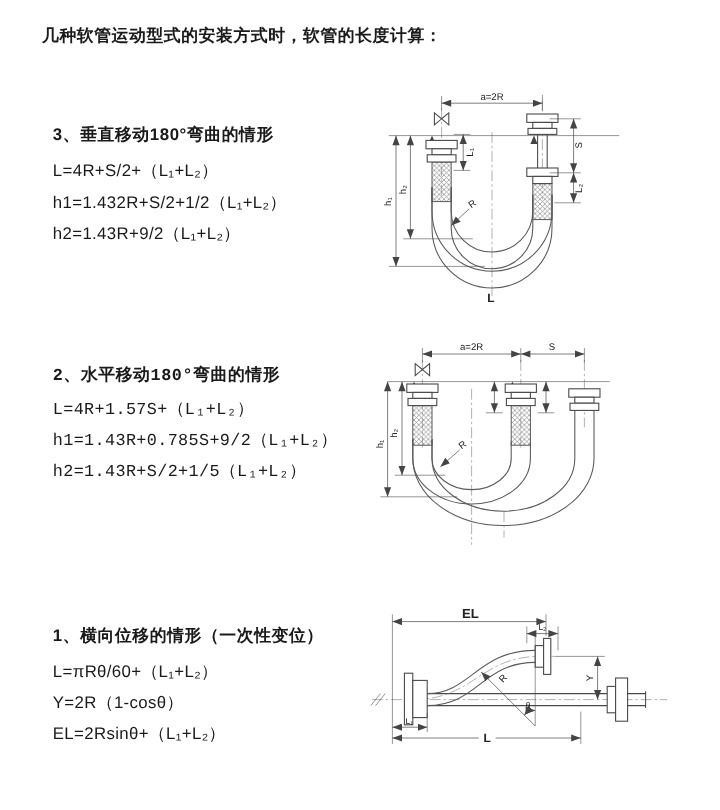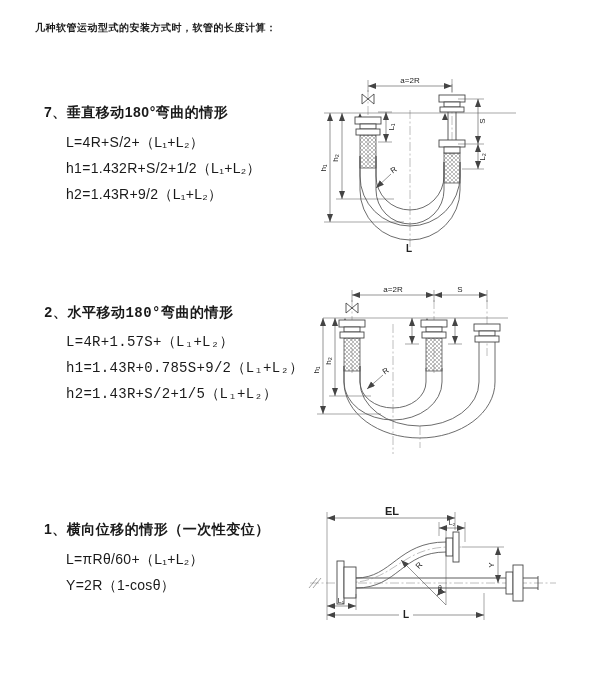--- a/index.html
+++ b/index.html
@@ -1,58 +1,59 @@
 <!DOCTYPE html>
 <html><head>
 <meta charset="utf-8">
 <style>
   html,body{margin:0;padding:0;background:#e8e8e8;}
   .page{position:relative;width:600px;height:675px;background:#ffffff;overflow:hidden;
         font-family:"Liberation Sans","DejaVu Sans",sans-serif;color:#1a1a1a;}
-  .title{position:absolute;left:35px;top:21px;font-size:10px;font-weight:bold;letter-spacing:.5px;}
+  .title{position:absolute;left:35px;top:21px;font-size:14px;font-weight:bold;letter-spacing:.5px;}
   .section{position:absolute;left:44px;}
   .heading{font-size:14px;font-weight:bold;letter-spacing:.5px;margin-bottom:7px;}
-  .formula{font-size:14px;margin-left:22px;line-height:26px;letter-spacing:.3px;}
+  .formula{font-size:14px;line-height:26px;letter-spacing:.3px;}
   svg.dwg{position:absolute;}
   .ln{stroke:#4a4a4a;stroke-width:.9;fill:none;}
   .hose{stroke:#5b5b5b;stroke-width:.9;fill:none;}
   .fl{fill:#ffffff;stroke:#474747;stroke-width:.9;}
   .cl{stroke:#8a8a8a;stroke-width:.55;fill:none;stroke-dasharray:9 2.5 2 2.5;}
   .dim{stroke:#4d4d4d;stroke-width:.6;fill:none;}
   .ext{stroke:#4d4d4d;stroke-width:.5;fill:none;}
   .lbl{font-family:"Liberation Sans","DejaVu Sans",sans-serif;font-size:8px;fill:#222;}
   .lblm{text-anchor:middle;}
   .arrfill{fill:#444;}
   .braidrect{fill:url(#braid);stroke:#555;stroke-width:.8;}
 </style>
 </head>
 <body>
 
 <div class="page">
 
   <div class="title">几种软管运动型式的安装方式时，软管的长度计算：</div>
 
   <div class="section" style="top:104px;">
-    <div class="heading">7、垂直移动180°弯曲的情形</div>
+    <div class="heading">3、垂直移动180°弯曲的情形</div>
     <div class="formula">L=4R+S/2+（L₁+L₂）</div>
     <div class="formula">h1=1.432R+S/2+1/2（L₁+L₂）</div>
     <div class="formula">h2=1.43R+9/2（L₁+L₂）</div>
   </div>
 
   <div class="section" style="top:304px;font-family:Liberation Mono, monospace;">
     <div class="heading">2、水平移动180°弯曲的情形</div>
     <div class="formula">L=4R+1.57S+（L₁+L₂）</div>
     <div class="formula">h1=1.43R+0.785S+9/2（L₁+L₂）</div>
     <div class="formula">h2=1.43R+S/2+1/5（L₁+L₂）</div>
   </div>
 
   <div class="section" style="top:521px;">
     <div class="heading">1、横向位移的情形（一次性变位）</div>
     <div class="formula">L=πRθ/60+（L₁+L₂）</div>
     <div class="formula">Y=2R（1-cosθ）</div>
+    <div class="formula">EL=2Rsinθ+（L₁+L₂）</div>
   </div>
 
   <svg class="dwg" style="left:298px;top:66px;" width="295" height="198" viewBox="0 0 295 198">
     <defs>
       <marker id="aE" markerUnits="userSpaceOnUse" markerWidth="10" markerHeight="8" refX="8" refY="3" orient="auto">
         <path d="M0,0L8,3L0,6Z" fill="#444"></path>
       </marker>
       <marker id="aS" markerUnits="userSpaceOnUse" markerWidth="10" markerHeight="8" refX="0" refY="3" orient="auto">
         <path d="M8,0L0,3L8,6Z" fill="#444"></path>
       </marker>

